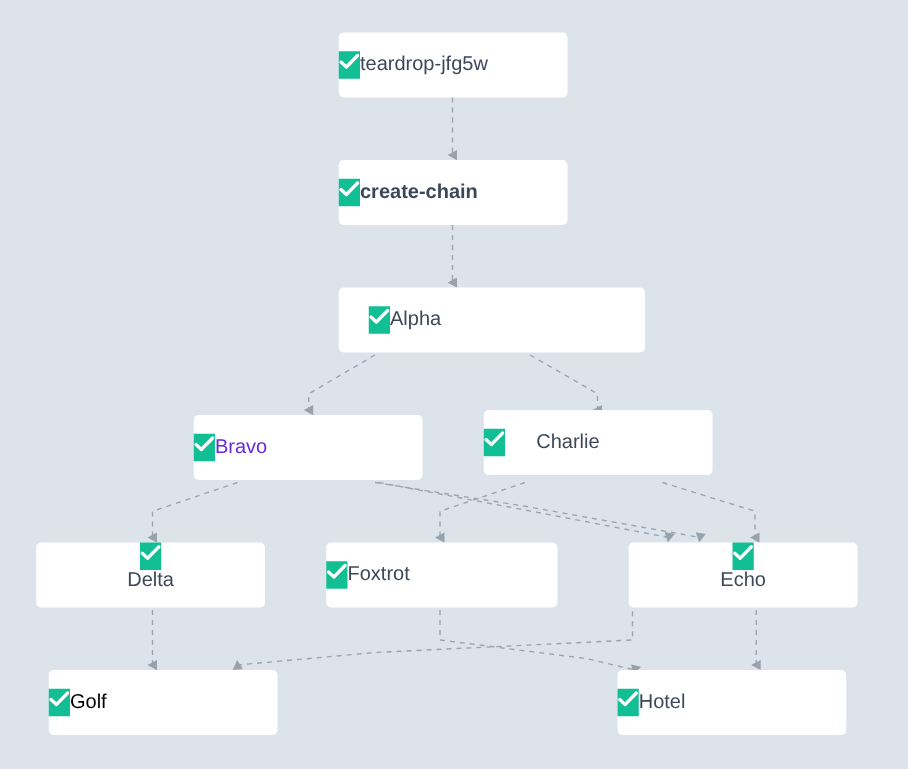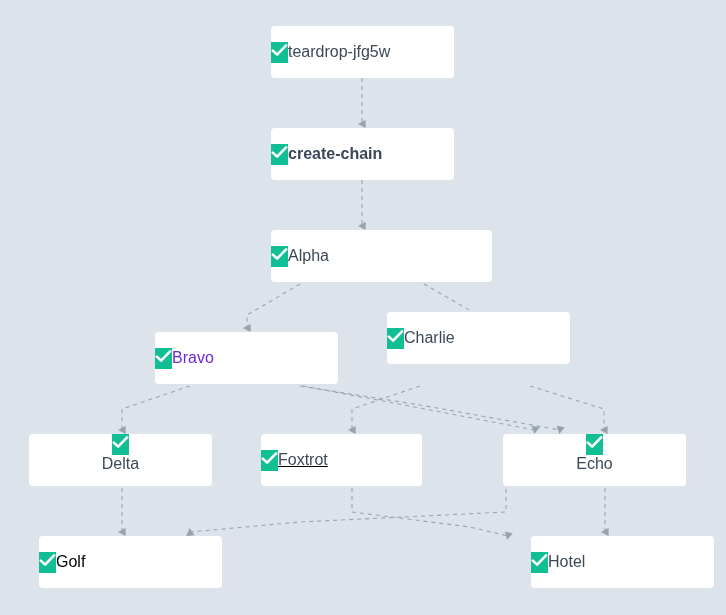--- a/index.html
+++ b/index.html
@@ -94,63 +94,63 @@
             <path d="M1.8,8.6 L6.1,12.6 L15.1,3.4" fill="none" stroke="#ffffff" stroke-width="2.6" stroke-linecap="round" stroke-linejoin="round"></path>
           </svg></div>
         <div class="node-label" style="color: rgb(60, 72, 88);">teardrop-jfg5w</div>
       </div>
       <div class="graph-node" style="left: 271px; top: 128px; width: 183px; height: 52px;">
         <div class="node-status" style="background: rgb(18, 190, 148);"><svg width="17" height="17" viewBox="0 0 17 17" xmlns="http://www.w3.org/2000/svg">
             <path d="M1.8,8.6 L6.1,12.6 L15.1,3.4" fill="none" stroke="#ffffff" stroke-width="2.6" stroke-linecap="round" stroke-linejoin="round"></path>
           </svg></div>
         <div class="node-label" style="color: rgb(60, 72, 88); font-weight: bold;">create-chain</div>
       </div>
-      <div class="graph-node" style="left: 271px; top: 230px; width: 221px; height: 52px;">
+      <div class="graph-node" style="left: 271px; top: 230px; width: 221px; height: 52px; padding-left: 24px;">
         <div class="node-status" style="background: rgb(18, 190, 148);"><svg width="17" height="17" viewBox="0 0 17 17" xmlns="http://www.w3.org/2000/svg">
             <path d="M1.8,8.6 L6.1,12.6 L15.1,3.4" fill="none" stroke="#ffffff" stroke-width="2.6" stroke-linecap="round" stroke-linejoin="round"></path>
           </svg></div>
         <div class="node-label" style="color: rgb(60, 72, 88);">Alpha</div>
       </div>
       <div class="graph-node" style="left: 155px; top: 332px; width: 183px; height: 52px;">
         <div class="node-status" style="background: rgb(18, 190, 148);"><svg width="17" height="17" viewBox="0 0 17 17" xmlns="http://www.w3.org/2000/svg">
             <path d="M1.8,8.6 L6.1,12.6 L15.1,3.4" fill="none" stroke="#ffffff" stroke-width="2.6" stroke-linecap="round" stroke-linejoin="round"></path>
           </svg></div>
         <div class="node-label" style="color: #6d28d9;">Bravo</div>
       </div>
-      <div class="graph-node" style="left: 387px; top: 312px; width: 183px; height: 52px;">
+      <div class="graph-node" style="left: 387px; top: 328px; width: 183px; height: 52px; gap: 25px;">
         <div class="node-status" style="background: rgb(18, 190, 148);"><svg width="17" height="17" viewBox="0 0 17 17" xmlns="http://www.w3.org/2000/svg">
             <path d="M1.8,8.6 L6.1,12.6 L15.1,3.4" fill="none" stroke="#ffffff" stroke-width="2.6" stroke-linecap="round" stroke-linejoin="round"></path>
           </svg></div>
         <div class="node-label" style="color: rgb(60, 72, 88);">Charlie</div>
       </div>
       <div class="graph-node" style="left: 29px; top: 434px; width: 183px; height: 52px; flex-direction: column;">
         <div class="node-status" style="background: rgb(18, 190, 148);"><svg width="17" height="17" viewBox="0 0 17 17" xmlns="http://www.w3.org/2000/svg">
             <path d="M1.8,8.6 L6.1,12.6 L15.1,3.4" fill="none" stroke="#ffffff" stroke-width="2.6" stroke-linecap="round" stroke-linejoin="round"></path>
           </svg></div>
         <div class="node-label" style="color: rgb(60, 72, 88);">Delta</div>
       </div>
-      <div class="graph-node" style="left: 261px; top: 434px; width: 161px; height: 52px; text-decoration: underline;">
+      <div class="graph-node" style="left: 261px; top: 434px; width: 185px; height: 52px;">
         <div class="node-status" style="background: rgb(18, 190, 148);"><svg width="17" height="17" viewBox="0 0 17 17" xmlns="http://www.w3.org/2000/svg">
             <path d="M1.8,8.6 L6.1,12.6 L15.1,3.4" fill="none" stroke="#ffffff" stroke-width="2.6" stroke-linecap="round" stroke-linejoin="round"></path>
           </svg></div>
         <div class="node-label" style="color: rgb(60, 72, 88);">Foxtrot</div>
       </div>
       <div class="graph-node" style="left: 503px; top: 434px; width: 183px; height: 52px; flex-direction: column;">
         <div class="node-status" style="background: rgb(18, 190, 148);"><svg width="17" height="17" viewBox="0 0 17 17" xmlns="http://www.w3.org/2000/svg">
             <path d="M1.8,8.6 L6.1,12.6 L15.1,3.4" fill="none" stroke="#ffffff" stroke-width="2.6" stroke-linecap="round" stroke-linejoin="round"></path>
           </svg></div>
         <div class="node-label" style="color: rgb(60, 72, 88);">Echo</div>
       </div>
       <div class="graph-node" style="left: 39px; top: 536px; width: 183px; height: 52px;">
         <div class="node-status" style="background: rgb(18, 190, 148);"><svg width="17" height="17" viewBox="0 0 17 17" xmlns="http://www.w3.org/2000/svg">
             <path d="M1.8,8.6 L6.1,12.6 L15.1,3.4" fill="none" stroke="#ffffff" stroke-width="2.6" stroke-linecap="round" stroke-linejoin="round"></path>
           </svg></div>
         <div class="node-label" style="color: #000000;">Golf</div>
       </div>
-      <div class="graph-node" style="left: 531px; top: 536px; width: 183px; height: 52px;">
+      <div class="graph-node" style="left: 494px; top: 536px; width: 183px; height: 52px;">
         <div class="node-status" style="background: rgb(18, 190, 148);"><svg width="17" height="17" viewBox="0 0 17 17" xmlns="http://www.w3.org/2000/svg">
             <path d="M1.8,8.6 L6.1,12.6 L15.1,3.4" fill="none" stroke="#ffffff" stroke-width="2.6" stroke-linecap="round" stroke-linejoin="round"></path>
           </svg></div>
         <div class="node-label" style="color: rgb(60, 72, 88);">Hotel</div>
       </div>
     </div>
 
 </div>
 
 </body></html>

